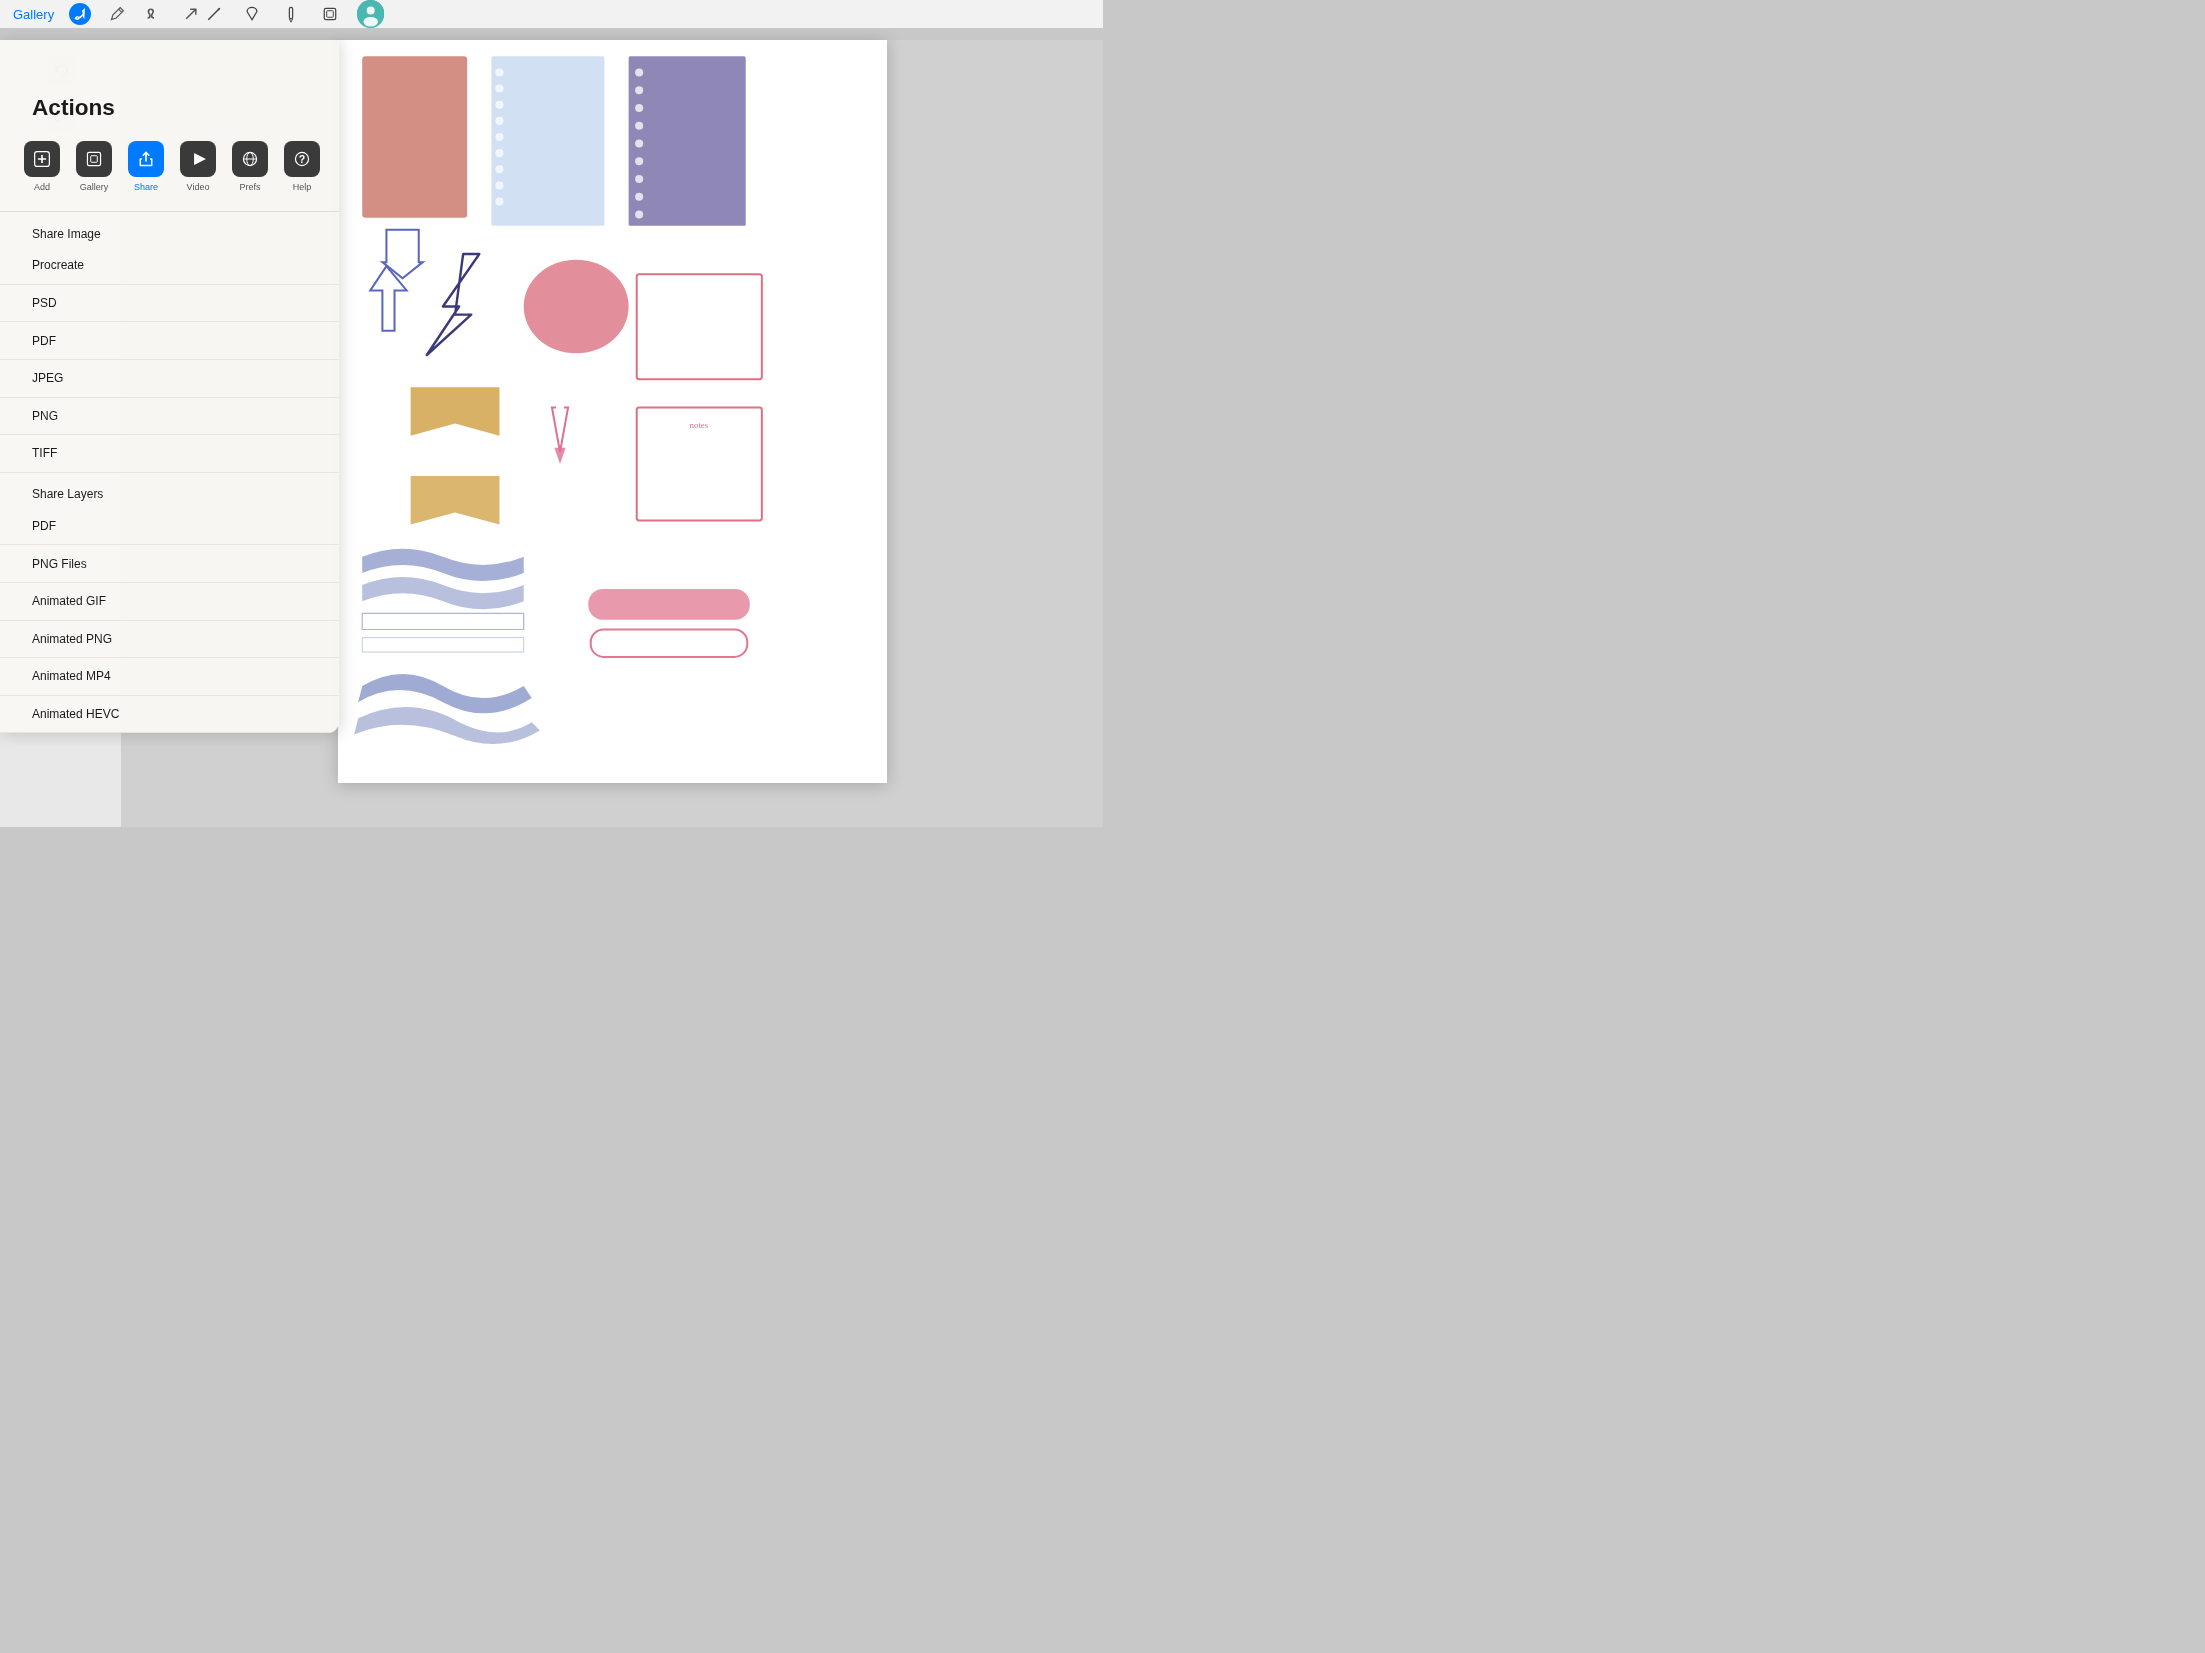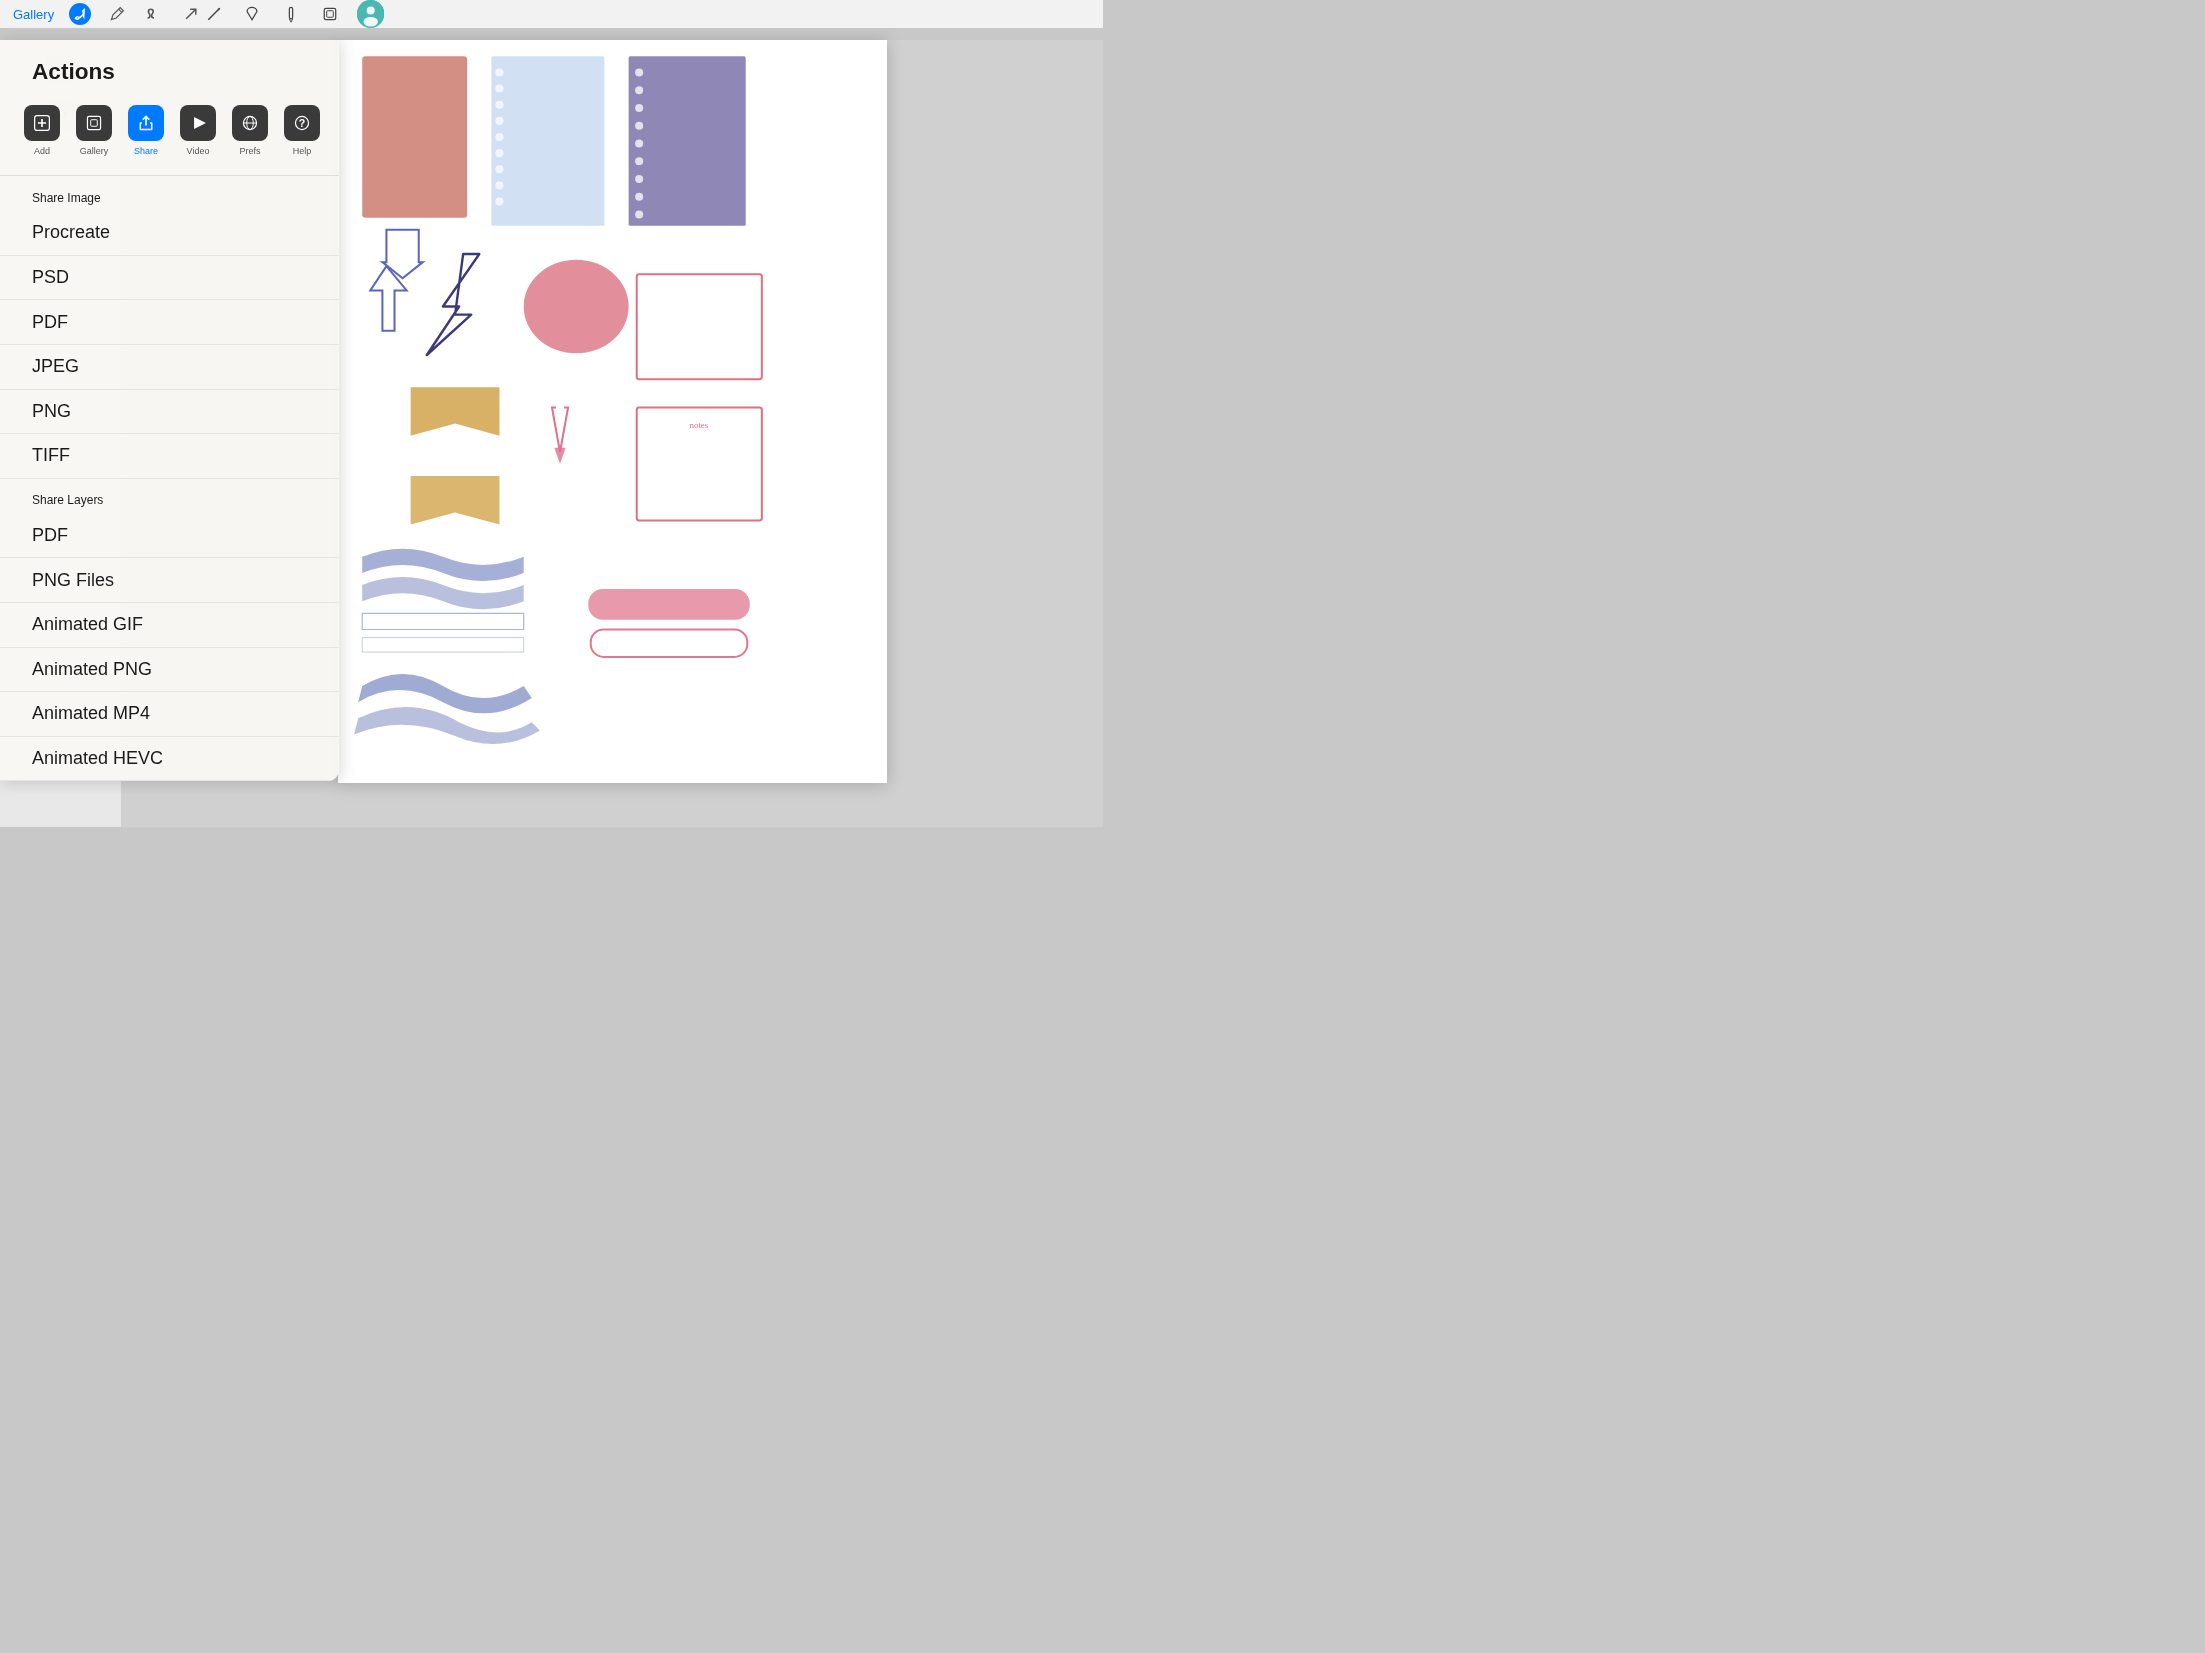--- a/index.html
+++ b/index.html
@@ -122,20 +122,21 @@
       border-radius: 0 0 11.3px 0;
       overflow-y: auto;
       box-shadow: 1.6px 1.6px 16px rgba(0,0,0,0.15);
     }
 
     .actions-title {
       font-size: 22.6px;
       font-weight: 700;
       color: #1a1a1a;
       padding: 19.4px 32px 13px 32px;
+      margin-top: 36px;
     }
 
     
     .action-icons-row {
       display: flex;
       align-items: flex-start;
       gap: 0;
       padding: 0 16px 13px 16px;
       border-bottom: 0.8px solid #e0ddd8;
     }
@@ -179,21 +180,21 @@
     
     .section-heading {
       font-size: 12px;
       font-weight: 400;
       color: #1a1a1a;
       padding: 14.5px 32px 6.5px 32px;
     }
 
     
     .menu-item {
-      font-size: 18px;
+      font-size: 12px;
       color: #1a1a1a;
       padding: 11.3px 32px;
       border-bottom: 0.8px solid #e8e5e0;
       cursor: pointer;
     }
 
     
     .avatar {
       width: 27.4px;
       height: 27.4px;

